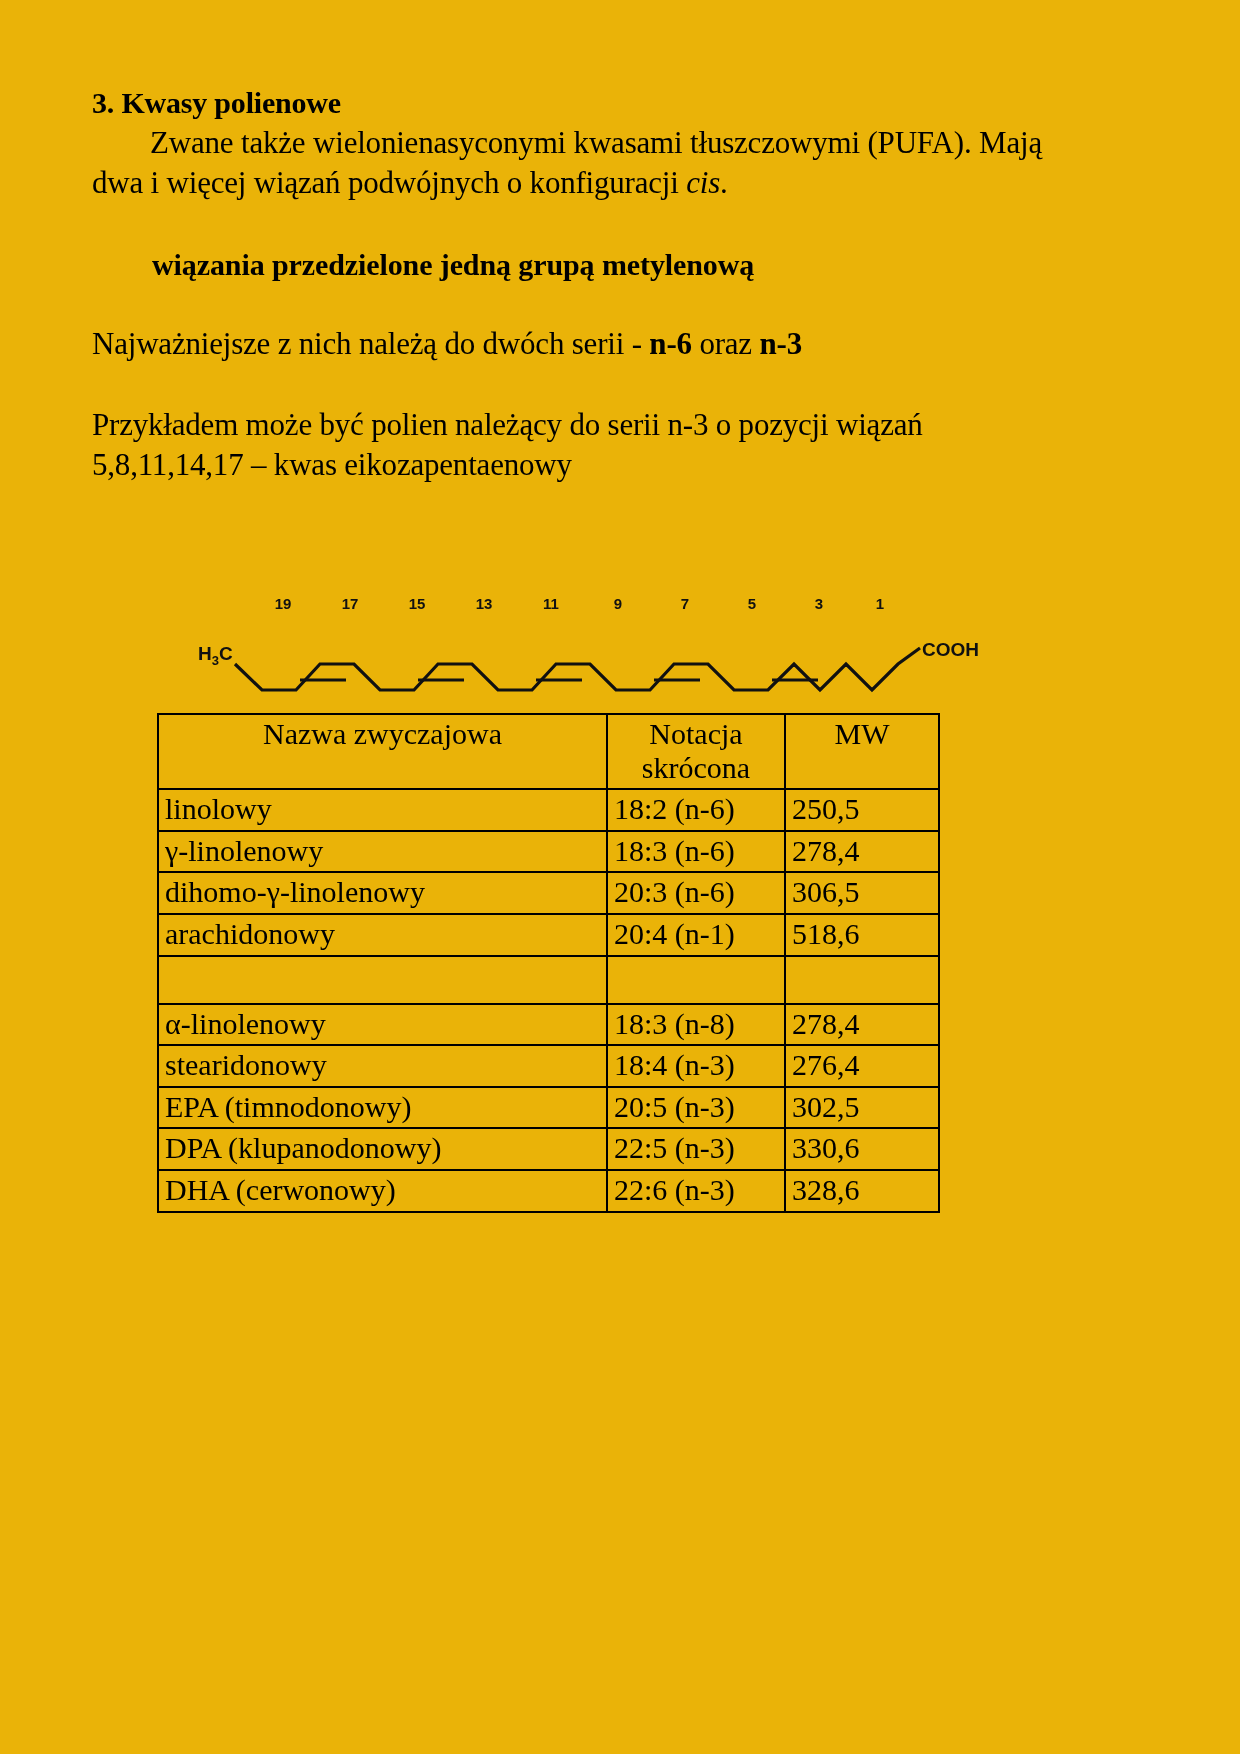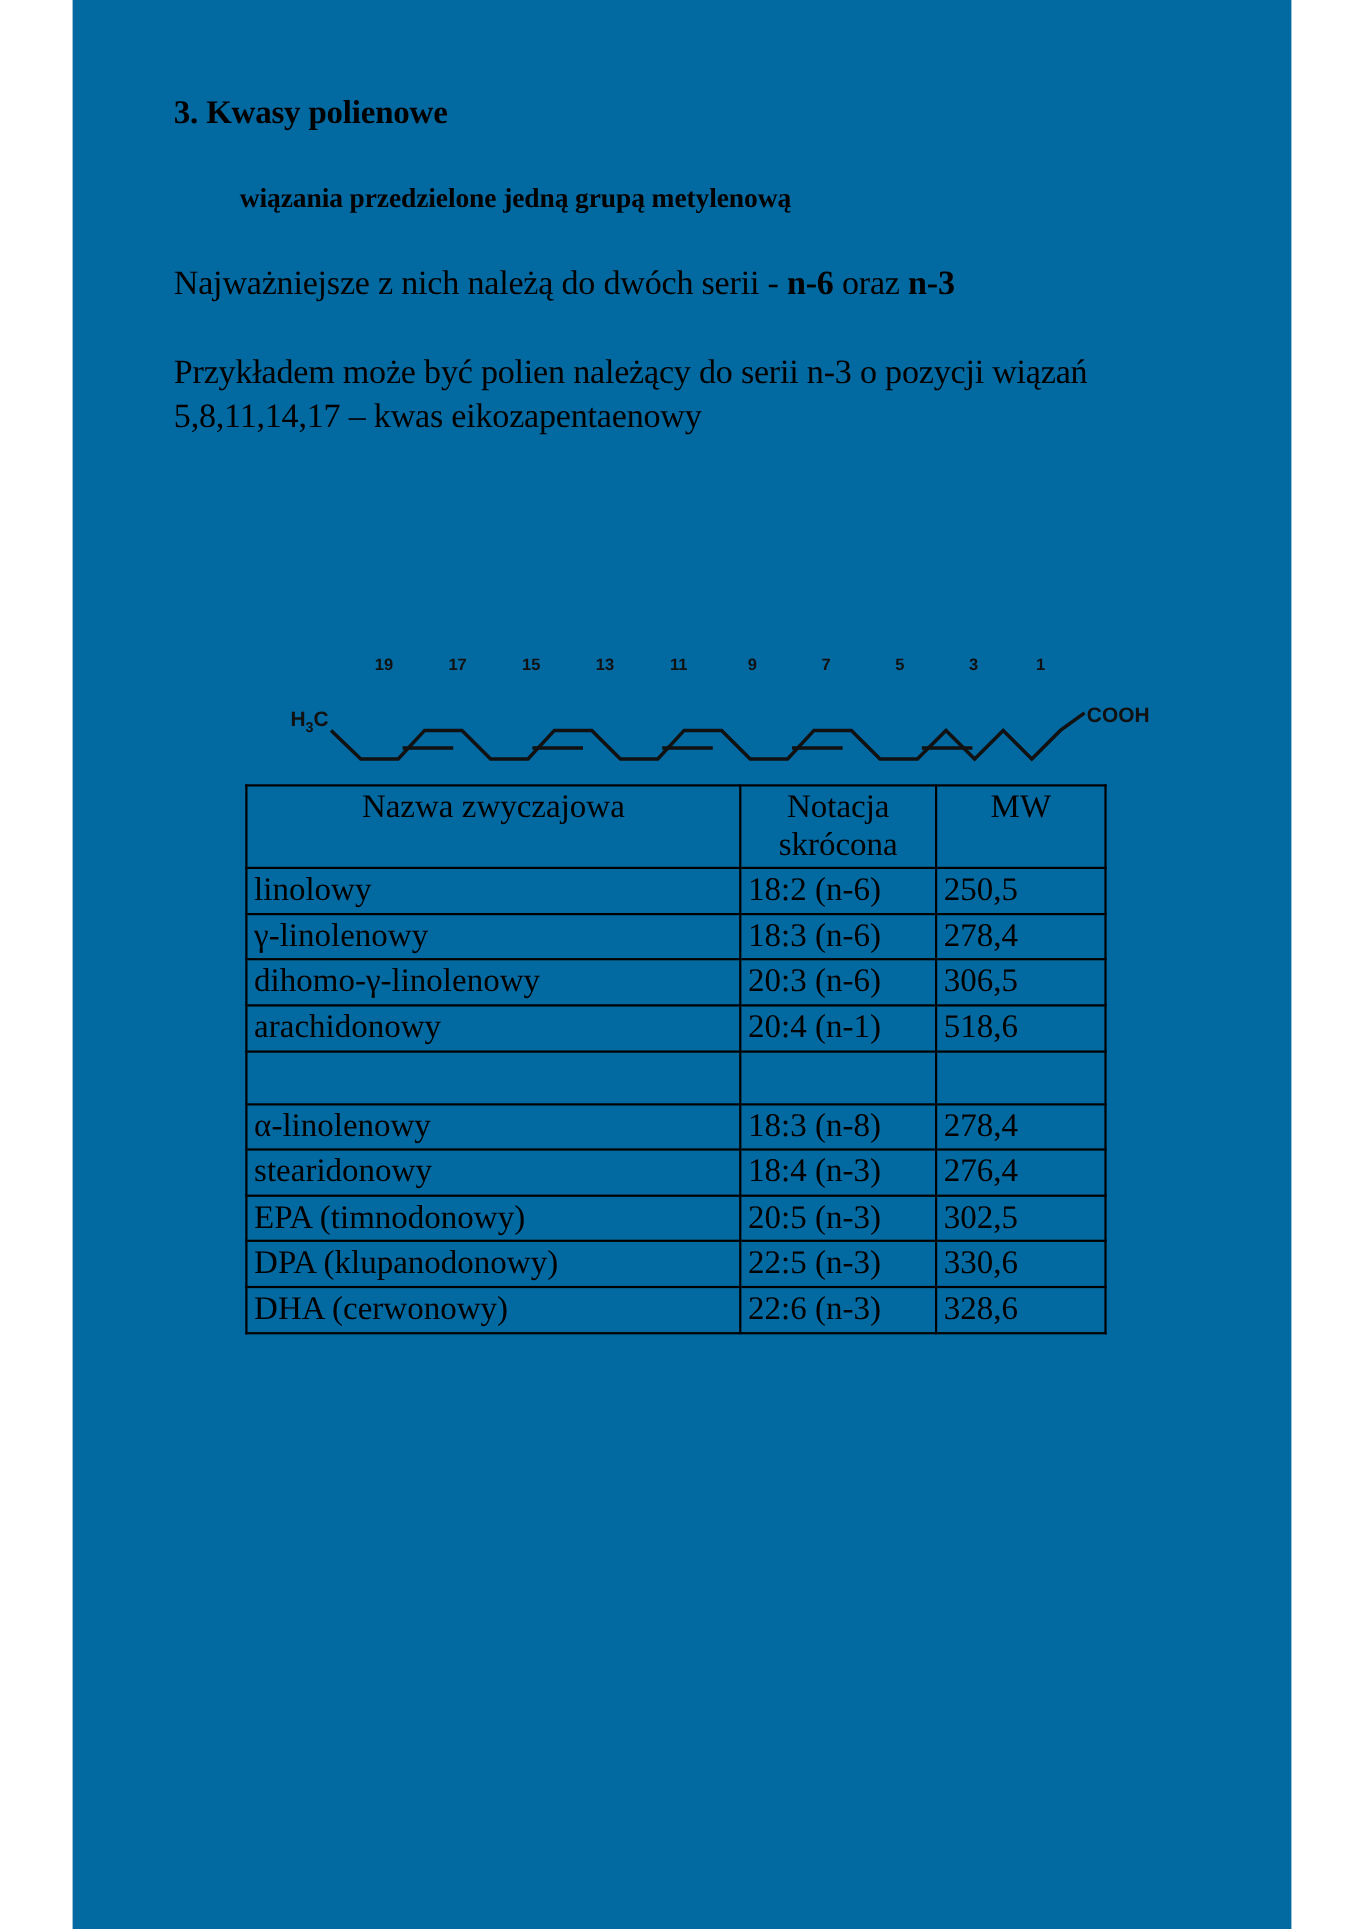--- a/index.html
+++ b/index.html
@@ -7,23 +7,23 @@
     margin: 0;
     padding: 0;
     background: #ffffff;
   }
   body {
     font-family: "Liberation Serif", "DejaVu Serif", serif;
     color: #000000;
   }
   .page {
     position: relative;
-    width: 1108px;
+    width: 1240px;
     height: 1754px;
-    background: #0369a1;
+    background: #eab308;
     overflow: hidden;
     margin: 0 auto;
   }
 
   
   .content {
     position: absolute;
     left: 92px;
     top: 86px;
     width: 950px;
@@ -46,21 +46,21 @@
   .para.justify {
     text-align: justify;
     text-align-last: left;
   }
   .indent-first {
     text-indent: 58px;
   }
 
   .subhead {
     font-weight: bold;
-    font-size: 25px;
+    font-size: 30px;
     line-height: 1.3;
     margin: 0;
     padding-left: 60px;
     letter-spacing: -0.1px;
   }
 
   .gap-a { height: 42px; }
   .gap-b { height: 40px; }
   .gap-c { height: 40px; }
 
@@ -112,20 +112,21 @@
 </style>
 </head>
 <body>
 
 <div class="page">
 
   <div class="content">
 
     <h1 class="heading">3. Kwasy polienowe</h1>
 
+    <p class="para justify indent-first"><span>Zwane także wielonienasyconymi kwasami tłuszczowymi (PUFA). Mają dwa i więcej wiązań podwójnych o konfiguracji </span><span class="ital">cis</span><span>.</span></p>
 
     <div class="gap-a"></div>
 
     <p class="subhead">wiązania przedzielone jedną grupą metylenową</p>
 
     <div class="gap-b"></div>
 
     <p class="para"><span>Najważniejsze z nich należą do dwóch serii - </span><span class="bold">n-6</span><span> oraz </span><span class="bold">n-3</span></p>
 
     <div class="gap-c"></div>

